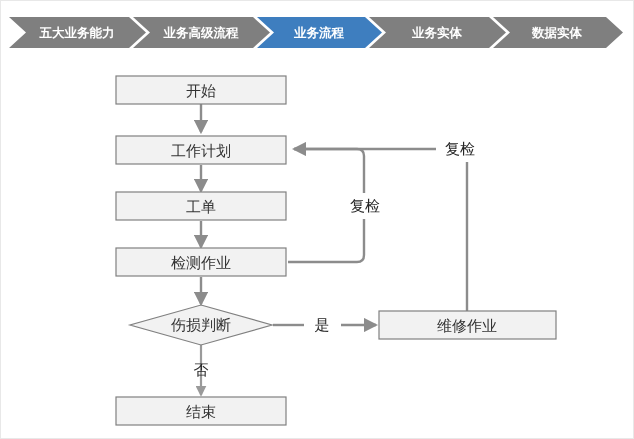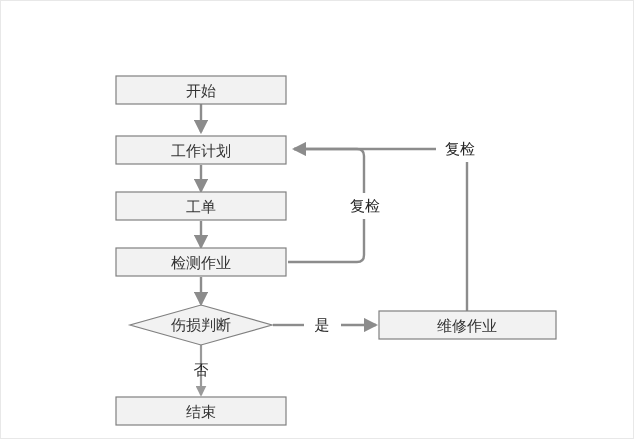--- a/index.html
+++ b/index.html
@@ -90,20 +90,39 @@
     stroke: #9a9a9a;
     stroke-width: 2.2;
     fill: none;
   }
 </style>
 </head>
 <body>
 
 <div id="screen">
 
+  <div id="breadcrumb">
+    <svg viewBox="0 0 614 31" xmlns="http://www.w3.org/2000/svg">
+
+      <polygon points="0,0 120,0 137,15.5 120,31 0,31 17,15.5" fill="#7F7F7F"></polygon>
+      <text class="chev-label" x="68" y="16.5">五大业务能力</text>
+
+      <polygon points="124,0 244,0 261,15.5 244,31 124,31 141,15.5" fill="#7F7F7F"></polygon>
+      <text class="chev-label" x="192" y="16.5">业务高级流程</text>
+
+      <polygon points="248,0 356,0 373,15.5 356,31 248,31 265,15.5" fill="#3E7EBF"></polygon>
+      <text class="chev-label" x="310" y="16.5">业务流程</text>
+
+      <polygon points="360,0 480,0 497,15.5 480,31 360,31 377,15.5" fill="#7F7F7F"></polygon>
+      <text class="chev-label" x="428" y="16.5">业务实体</text>
+
+      <polygon points="484,0 597,0 614,15.5 597,31 484,31 501,15.5" fill="#7F7F7F"></polygon>
+      <text class="chev-label" x="548" y="16.5">数据实体</text>
+    </svg>
+  </div>
 
   <div id="flow">
     <svg viewBox="0 0 634 439" xmlns="http://www.w3.org/2000/svg">
       <defs>
         <marker id="arrow" viewBox="0 0 10 10" refX="8.5" refY="5" markerWidth="6" markerHeight="6" orient="auto-start-reverse">
           <path d="M 0 0 L 10 5 L 0 10 z" fill="#8C8C8C"></path>
         </marker>
         <marker id="arrowsm" viewBox="0 0 10 10" refX="8.5" refY="5" markerWidth="5" markerHeight="5" orient="auto-start-reverse">
           <path d="M 0 0 L 10 5 L 0 10 z" fill="#9A9A9A"></path>
         </marker>

